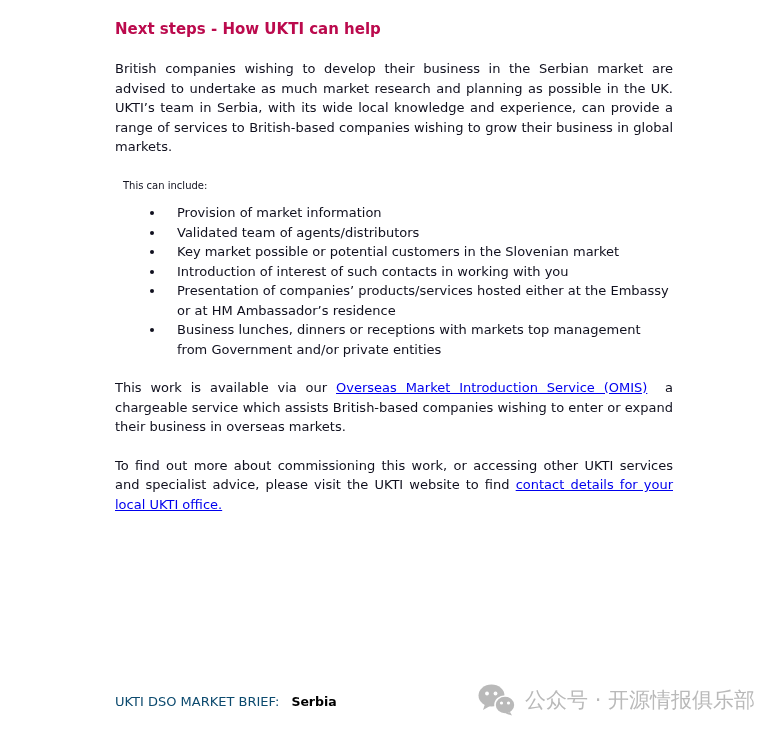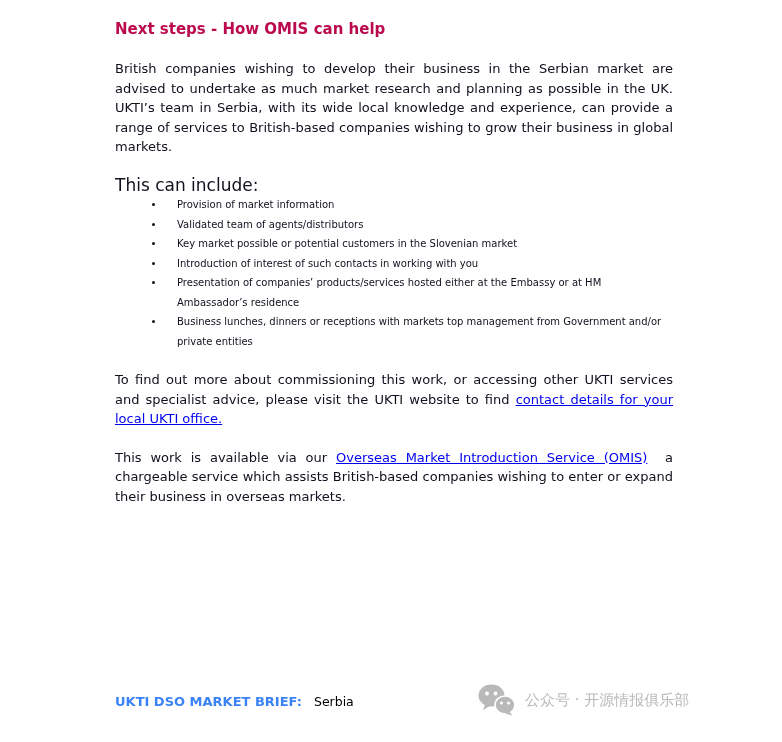--- a/index.html
+++ b/index.html
@@ -13,66 +13,66 @@
   }
   .heading{
     font-size:15px;font-weight:bold;color:#bb0a4d;
     margin:0 0 21px 0;letter-spacing:0;
   }
   p.bodytext{
     font-size:13px;line-height:19.5px;text-align:justify;
     margin:10px 0 19px 0;
   }
   .include-intro{
-    font-size:17px;line-height:19.5px;margin:0;
+    font-size:10px;line-height:19.5px;margin:8px;
   }
   ul.bullets{
     list-style:disc;margin:0 0 19px 0;padding:0 0 0 50px;
   }
   ul.bullets li{
-    font-size:10px;line-height:19.5px;padding-left:12px;
+    font-size:13px;line-height:19.5px;padding-left:12px;
   }
   a.doc-link{
     color:#0000ee;text-decoration:underline;cursor:pointer;
   }
   .footer{
     position:absolute;left:115px;top:694px;font-size:13px;white-space:nowrap;
   }
-  .footer .label{font-weight:bold;color:#3b82f6;margin-top:25px;}
-  .footer .value{font-weight:normal;margin-left:12px;color:#000000;font-size:12.5px;}
+  .footer .label{font-weight:normal;color:#0c4a6e;margin-top:25px;}
+  .footer .value{font-weight:bold;margin-left:12px;color:#000000;font-size:12.5px;}
   .watermark{
     position:absolute;left:478px;top:684px;display:flex;align-items:center;
-    color:#b9b9b9;font-size:15px;gap:9px;white-space:nowrap;
+    color:#b9b9b9;font-size:21px;gap:9px;white-space:nowrap;
     font-family:"DejaVu Sans","Liberation Sans",sans-serif;
   }
   .watermark .wicon{display:inline-block;line-height:0;}
 </style>
 </head>
 <body>
 
 <div class="content">
 
-  <h1 class="heading">Next steps - How OMIS can help</h1>
+  <h1 class="heading">Next steps - How UKTI can help</h1>
 
   <p class="bodytext">British companies wishing to develop their business in the Serbian market are advised to undertake as much market research and planning as possible in the UK. UKTI’s team in Serbia, with its wide local knowledge and experience, can provide a range of services to British-based companies wishing to grow their business in global markets.</p>
 
   <p class="include-intro">This can include:</p>
 
   <ul class="bullets">
     <li>Provision of market information</li>
     <li>Validated team of agents/distributors</li>
     <li>Key market possible or potential customers in the Slovenian market</li>
     <li>Introduction of interest of such contacts in working with you</li>
     <li>Presentation of companies’ products/services hosted either at the Embassy or at HM Ambassador’s residence</li>
     <li>Business lunches, dinners or receptions with markets top management from Government and/or private entities</li>
   </ul>
 
+  <p class="bodytext"><span>This work is available via our </span><a class="doc-link">Overseas Market Introduction Service (OMIS)</a><span>&nbsp; a chargeable service which assists British-based companies wishing to enter or expand their business in overseas markets.</span></p>
+
   <p class="bodytext"><span>To find out more about commissioning this work, or accessing other UKTI services and specialist advice, please visit the UKTI website to find </span><a class="doc-link">contact details for your local UKTI office.</a></p>
-
-  <p class="bodytext"><span>This work is available via our </span><a class="doc-link">Overseas Market Introduction Service (OMIS)</a><span>&nbsp; a chargeable service which assists British-based companies wishing to enter or expand their business in overseas markets.</span></p>
 
 </div>
 
 <div class="footer">
   <span class="label">UKTI DSO MARKET BRIEF:</span><span class="value">Serbia</span>
 </div>
 
 <div class="watermark">
   <span class="wicon">
     <svg width="38" height="32" viewBox="0 0 38 32">

